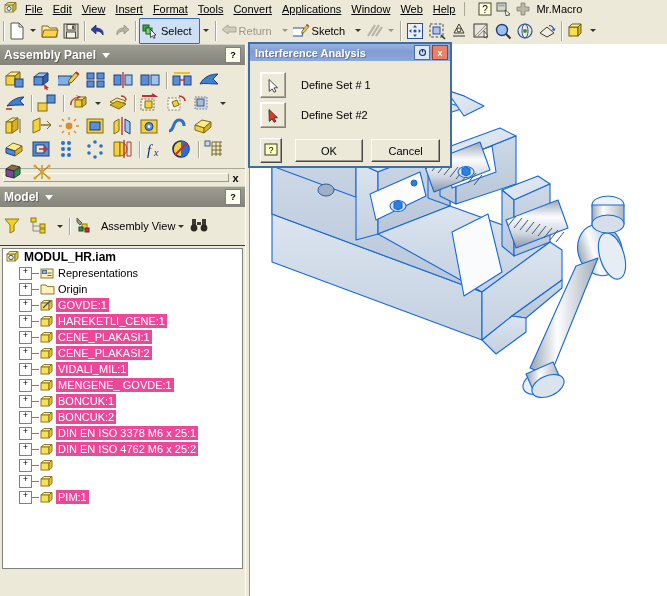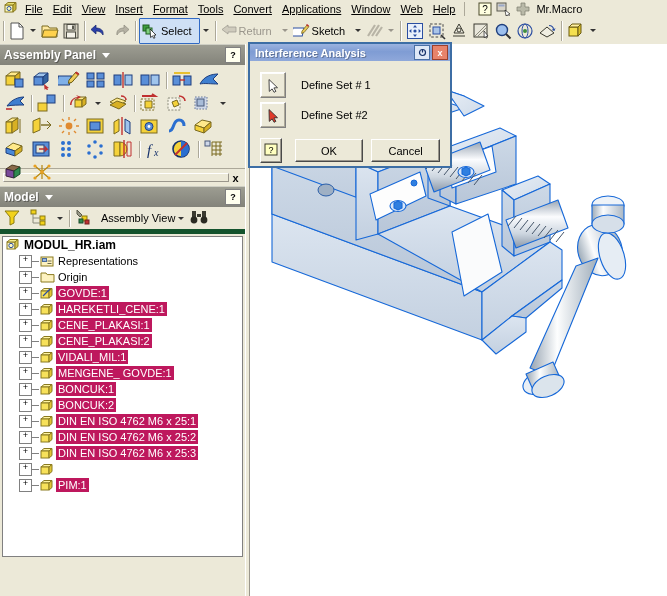--- a/index.html
+++ b/index.html
@@ -60,35 +60,35 @@
   .mini-arrow{width:0;height:0;border-left:3px solid transparent;border-right:3px solid transparent;
     border-top:3px solid #333;margin:0 6px 0 0;align-self:center;}
 
   
   .splitrow{height:17px;background:#ece9d8;display:flex;align-items:center;padding:0 3px;}
   .gripline{flex:1;height:7px;border:1px solid #fff;border-right-color:#9a968c;border-bottom-color:#9a968c;
     background:#ece9d8;}
   .xclose{width:13px;font-size:11px;font-weight:bold;text-align:center;color:#000;cursor:default;}
 
   
-  .modeltb{height:22px;background:#ece9d8;display:flex;align-items:center;padding:0 3px;
-    border-bottom:5px solid #14532d;}
+  .modeltb{height:22px;background:#ece9d8;display:flex;align-items:center;padding:8px 3px;
+    border-bottom:1px solid #14532d;}
   .modeltb .lbl{font-size:11px;padding-right:3px;}
 
   
   .treewrap{background:#fff;border:1px solid #808080;margin:2px 2px 2px 2px;
     height:321px;box-sizing:border-box;overflow:hidden;position:relative;}
   .tnode{display:flex;align-items:center;height:16px;padding-left:2px;white-space:nowrap;}
   .tplus{width:11px;height:11px;border:1px solid #808080;background:#fff;
     font-size:9px;line-height:9px;text-align:center;color:#000;margin-right:0;flex:none;
     font-family:"Liberation Mono",monospace;}
   .tstub{width:7px;height:1px;background:#808080;flex:none;}
   .ticon{width:17px;height:15px;flex:none;display:flex;align-items:center;justify-content:center;}
   .tlabel{font-size:11px;padding:0 2px;line-height:14px;}
-  .tlabel.sel{background:#be185d;color:#fff;text-align:right;}
+  .tlabel.sel{background:#ec4899;color:#fff;text-align:right;}
   .tnode.root .tlabel{font-weight:bold;font-size:12px;}
   .indent{width:14px;flex:none;}
 
   
   .graphics{position:absolute;left:250px;top:44px;width:417px;height:552px;background:#fff;}
 
   
   .dialog{position:absolute;left:248px;top:42px;width:204px;height:126px;
     background:#ece9d8;border:2px solid #3d6ea5;box-sizing:border-box;}
   .dlgtitle{height:17px;background:linear-gradient(to bottom,#9bb3e0 0%,#7f9cd4 45%,#8fa8da 100%);
@@ -692,21 +692,21 @@
             <span class="indent"></span>
             <span class="tplus">+</span>
             <span class="tstub"></span>
             <span class="ticon">
               <svg width="15" height="13" viewBox="0 0 15 13">
       <polygon points="1,4 4,1.5 12,1.5 9,4" fill="#fff4a0" stroke="#8a7a20"></polygon>
       <rect x="1" y="4" width="8" height="7" fill="#f7e15a" stroke="#8a7a20"></rect>
       <polygon points="9,4 12,1.5 12,8.5 9,11" fill="#e0c634" stroke="#8a7a20"></polygon>
     </svg>
             </span>
-            <span class="tlabel sel">DIN EN ISO 4762  M6 x 25:1</span>
+            <span class="tlabel sel">DIN EN ISO 3378  M6 x 25:1</span>
           </div>
           <div class="tnode">
             <span class="indent"></span>
             <span class="tplus">+</span>
             <span class="tstub"></span>
             <span class="ticon">
               <svg width="15" height="13" viewBox="0 0 15 13">
       <polygon points="1,4 4,1.5 12,1.5 9,4" fill="#fff4a0" stroke="#8a7a20"></polygon>
       <rect x="1" y="4" width="8" height="7" fill="#f7e15a" stroke="#8a7a20"></rect>
       <polygon points="9,4 12,1.5 12,8.5 9,11" fill="#e0c634" stroke="#8a7a20"></polygon>
@@ -718,21 +718,20 @@
             <span class="indent"></span>
             <span class="tplus">+</span>
             <span class="tstub"></span>
             <span class="ticon">
               <svg width="15" height="13" viewBox="0 0 15 13">
       <polygon points="1,4 4,1.5 12,1.5 9,4" fill="#fff4a0" stroke="#8a7a20"></polygon>
       <rect x="1" y="4" width="8" height="7" fill="#f7e15a" stroke="#8a7a20"></rect>
       <polygon points="9,4 12,1.5 12,8.5 9,11" fill="#e0c634" stroke="#8a7a20"></polygon>
     </svg>
             </span>
-            <span class="tlabel sel">DIN EN ISO 4762  M6 x 25:3</span>
           </div>
           <div class="tnode">
             <span class="indent"></span>
             <span class="tplus">+</span>
             <span class="tstub"></span>
             <span class="ticon">
               <svg width="15" height="13" viewBox="0 0 15 13">
       <polygon points="1,4 4,1.5 12,1.5 9,4" fill="#fff4a0" stroke="#8a7a20"></polygon>
       <rect x="1" y="4" width="8" height="7" fill="#f7e15a" stroke="#8a7a20"></rect>
       <polygon points="9,4 12,1.5 12,8.5 9,11" fill="#e0c634" stroke="#8a7a20"></polygon>

